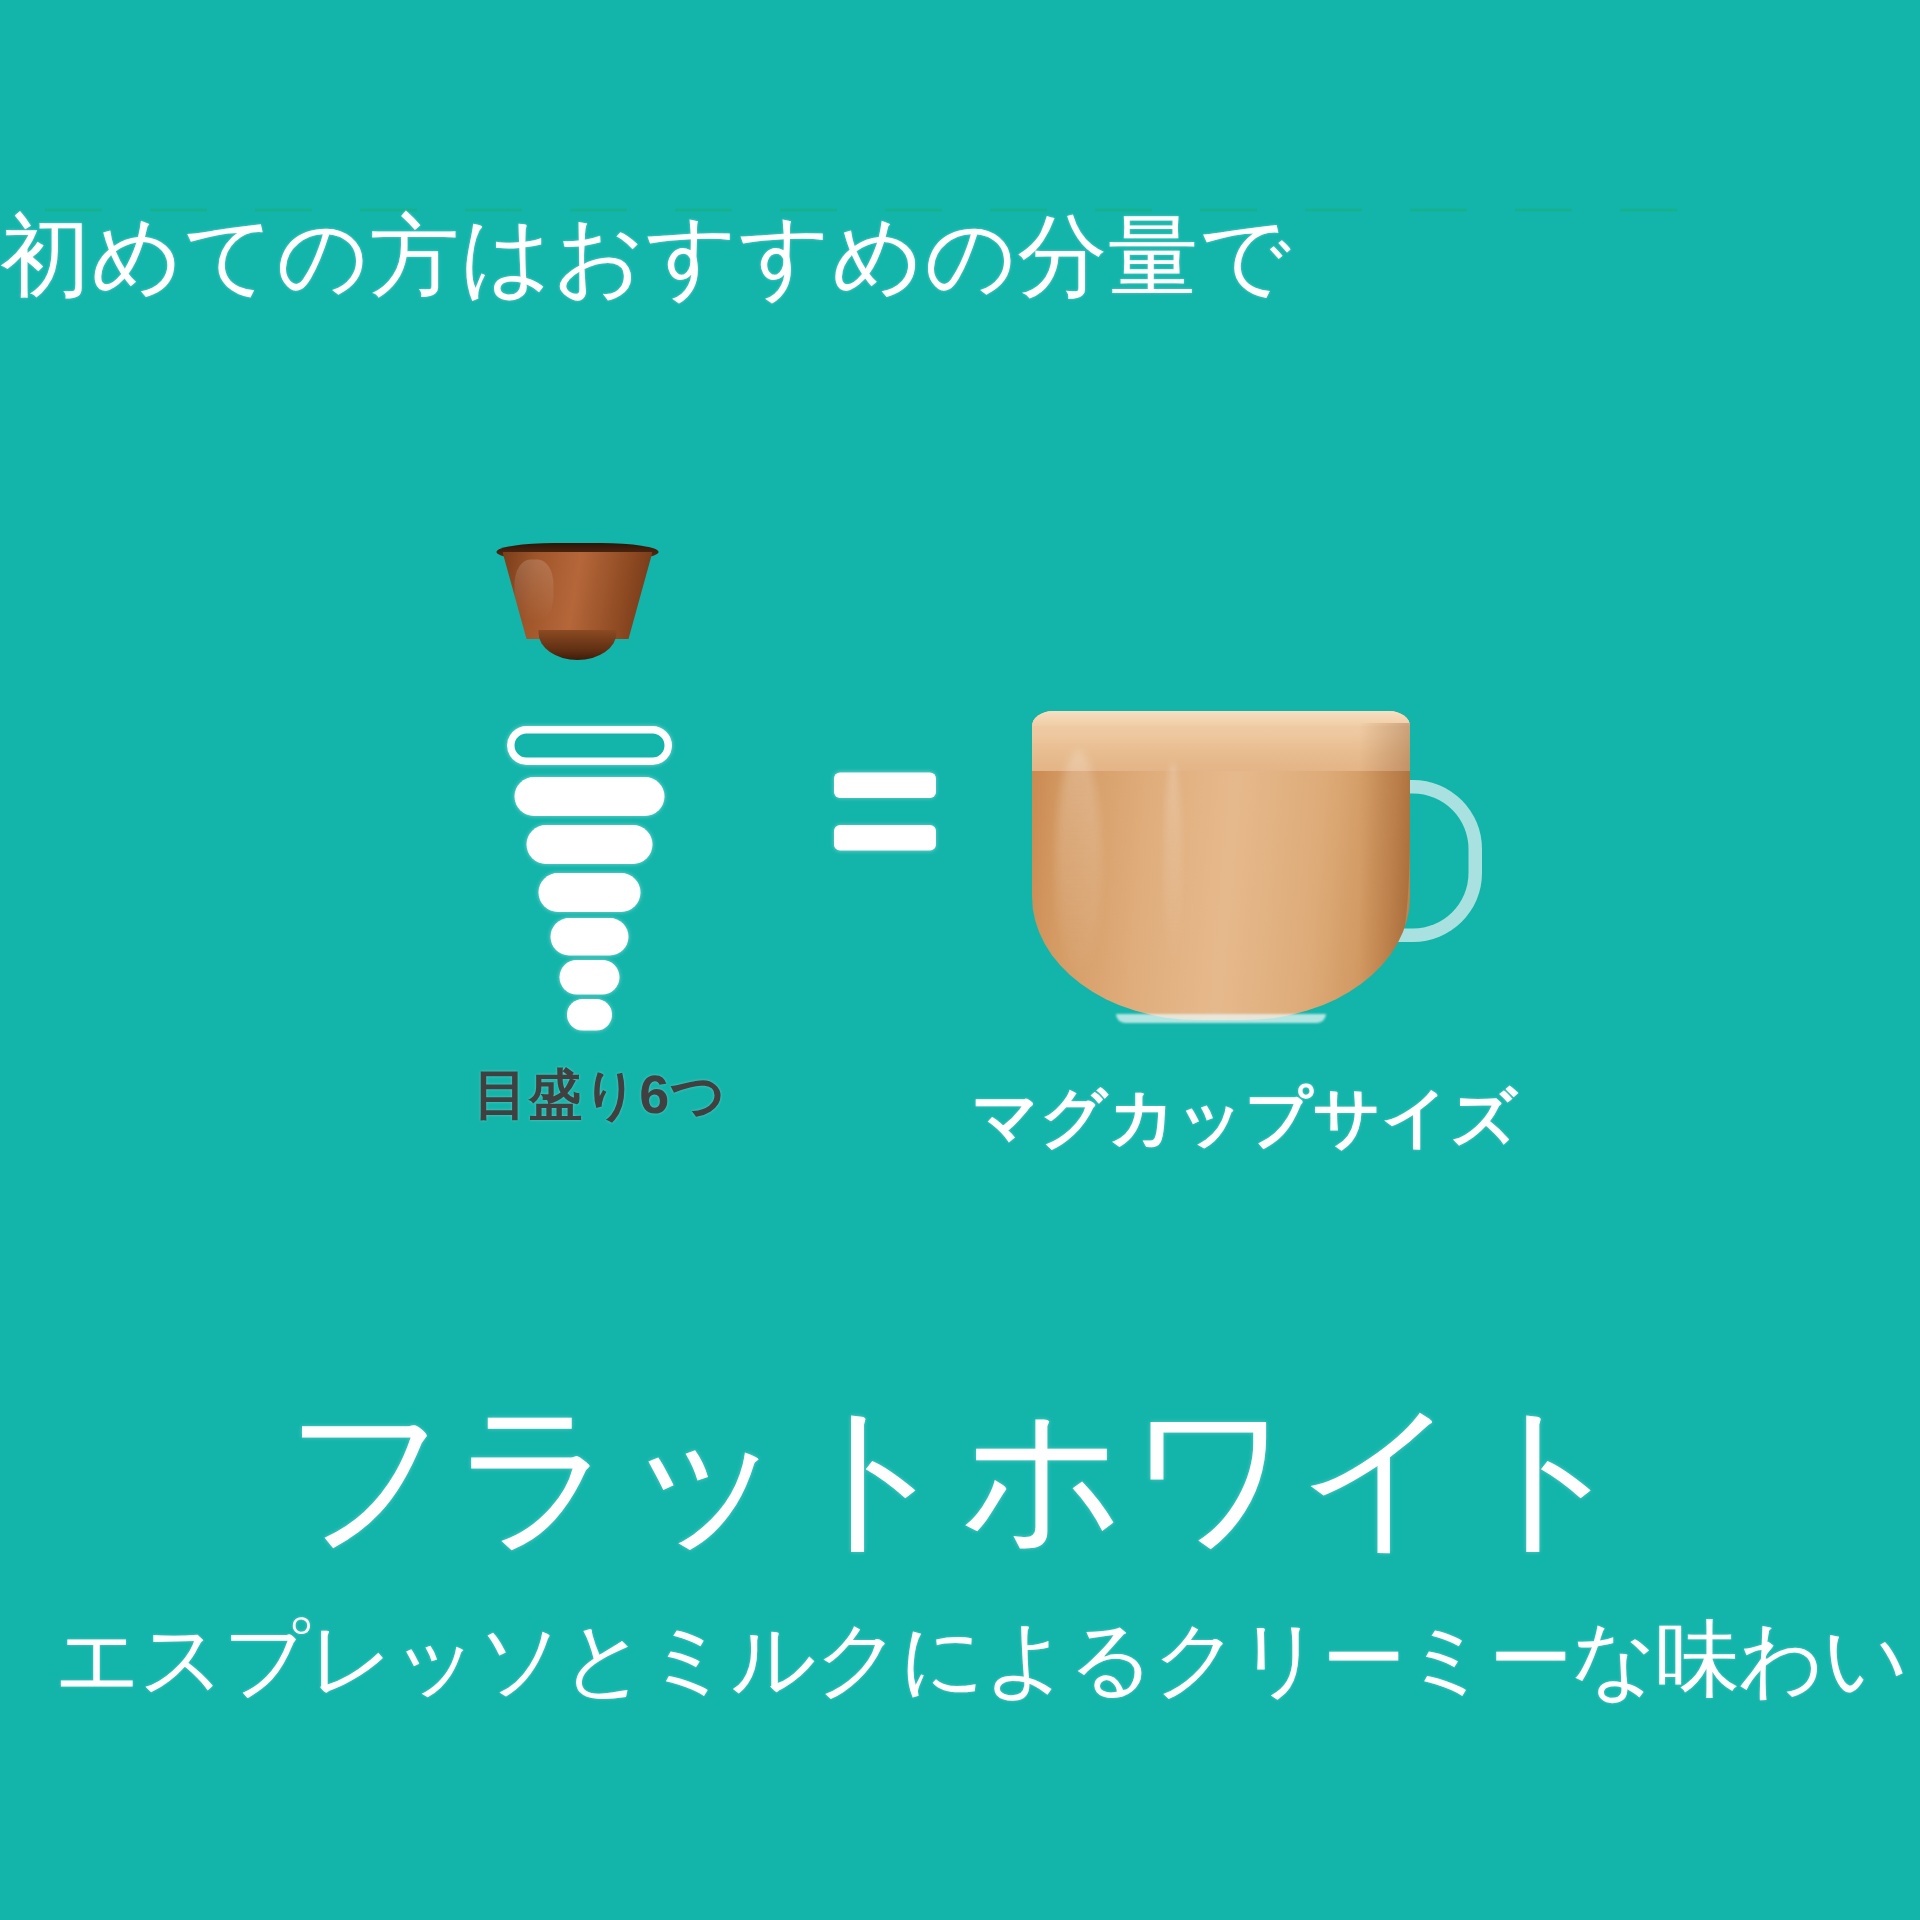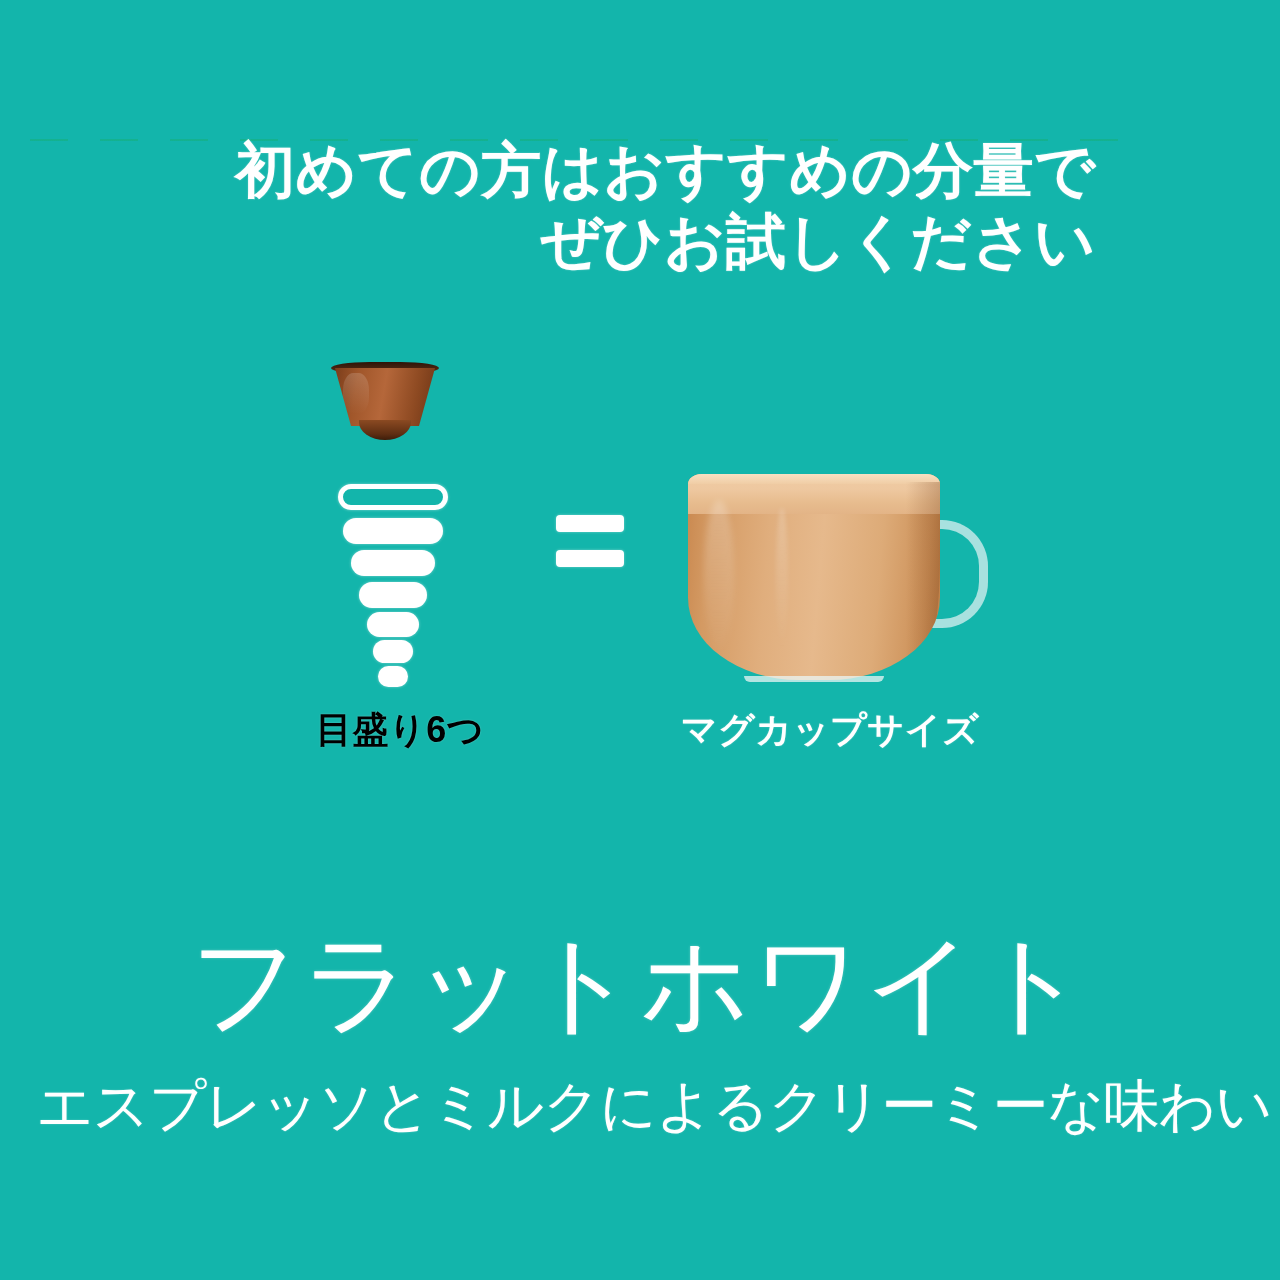--- a/index.html
+++ b/index.html
@@ -34,23 +34,23 @@
     );
     opacity: .55;
   }
 
   
   .headline {
     position: absolute;
     left: 0;
     top: 136px;
     width: 1096px;
-    text-align: right;
+    text-align: left;
     color: #ffffff;
-    font-weight: 700;
+    font-weight: 400;
     font-size: 60px;
     line-height: 1.18;
     letter-spacing: 0.5px;
     text-shadow: 0 0 2px rgba(255,255,255,.35);
   }
   .headline .l2 { display: block; }
 
   
   .capsule-wrap {
     position: absolute;
@@ -241,21 +241,21 @@
     filter: blur(.6px);
   }
 
   
   .cap-left {
     position: absolute;
     left: 250px;
     top: 706px;
     width: 300px;
     text-align: center;
-    color: #000000;
+    color: #404040;
     font-weight: 700;
     font-size: 36px;
     letter-spacing: 0.5px;
     text-shadow: 0 0 2px rgba(255,255,255,.3);
   }
   .cap-right {
     position: absolute;
     left: 620px;
     top: 706px;
     width: 420px;
@@ -270,21 +270,22 @@
     letter-spacing: 1px;
   }
   .cap-right .r2 {
     display: block;
     font-size: 33px;
     margin-top: 16px;
     letter-spacing: .5px;
   }
   .cap-right .r3 {
     display: block;
-    font-size: 36px;
+    font-size: 44px;
+    margin-top: 10px;
     letter-spacing: .5px;
   }
 
   
   .product-name {
     position: absolute;
     left: 0;
     top: 930px;
     width: 1280px;
     text-align: center;
@@ -311,21 +312,20 @@
 </style>
 </head>
 <body>
 
 <div id="stage">
 
   <div class="guide-line"></div>
 
   <div class="headline">
     <span class="l1">初めての方はおすすめの分量で</span>
-    <span class="l2">ぜひお試しください</span>
   </div>
 
   <div class="capsule-wrap">
     <div class="capsule-rim"></div>
     <div class="capsule-body"></div>
     <div class="capsule-base"></div>
   </div>
 
   <div class="bars">
     <div class="bar outline" style="left:0px;   top:0px;   width:110px; height:26px;"></div>

